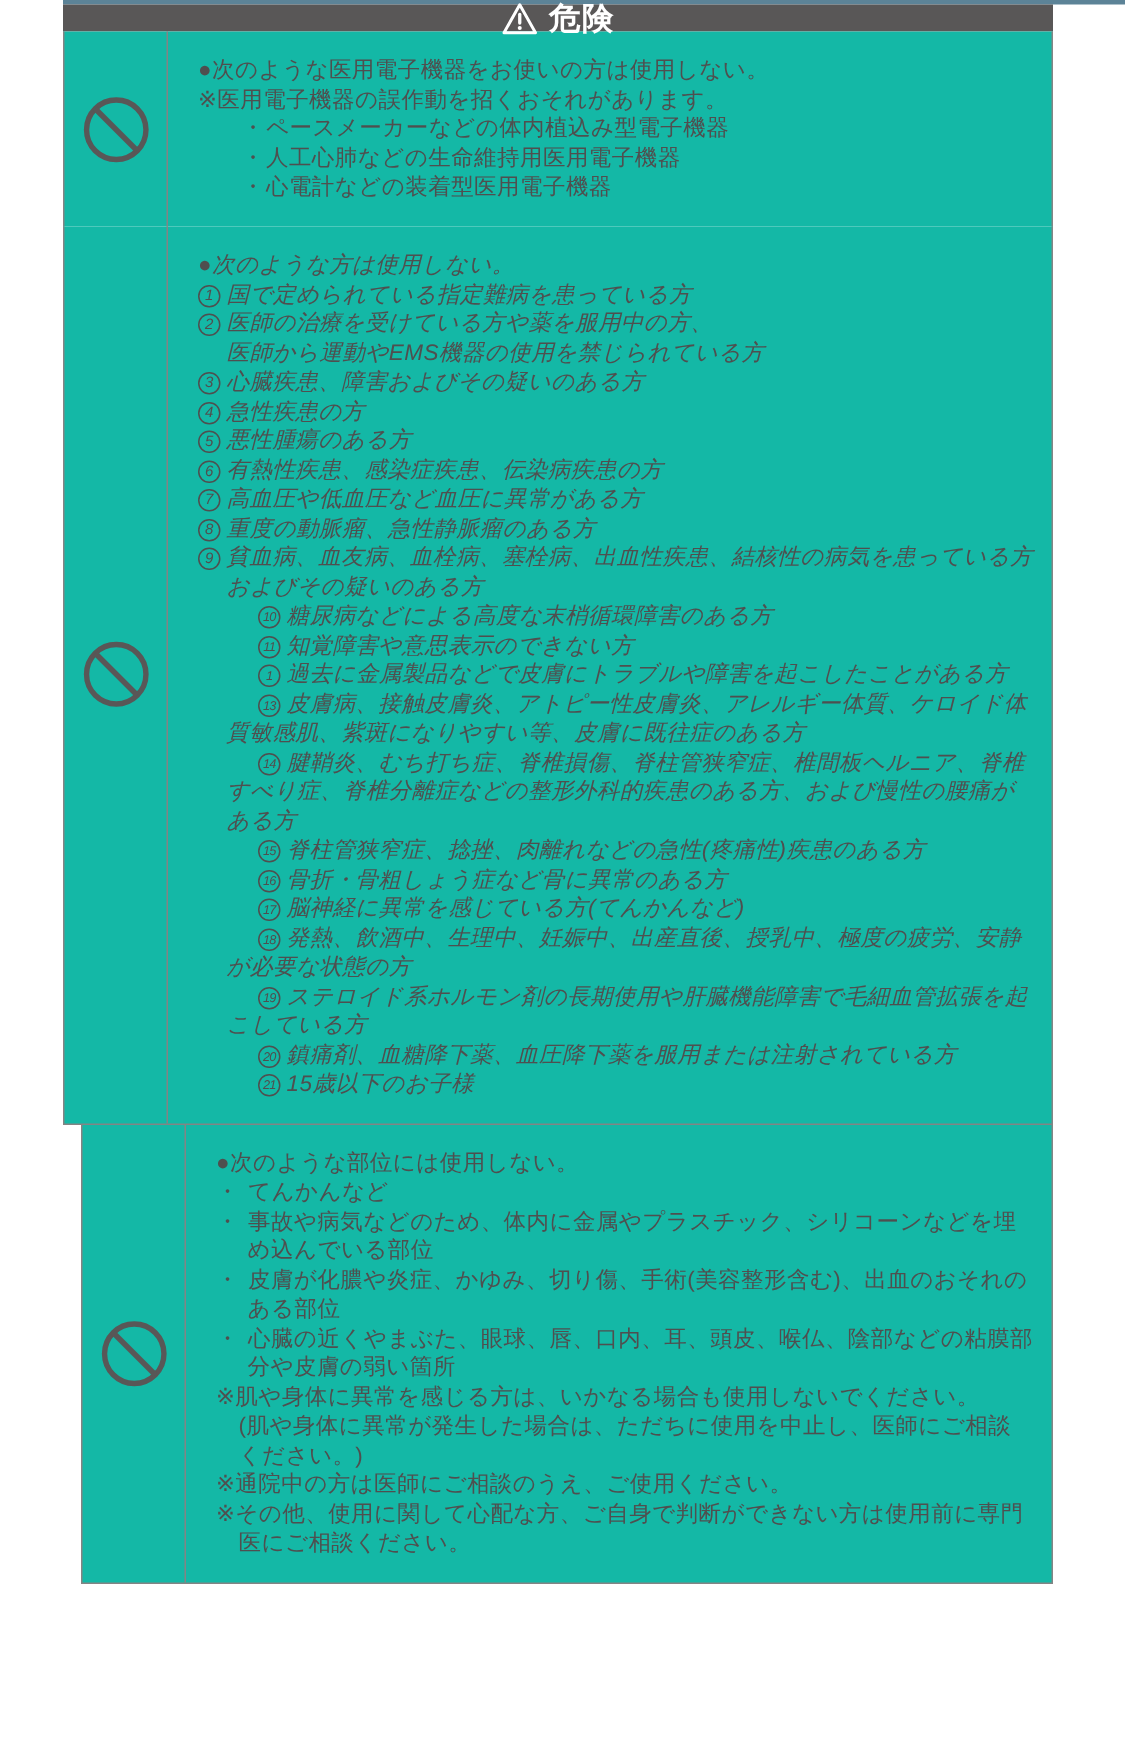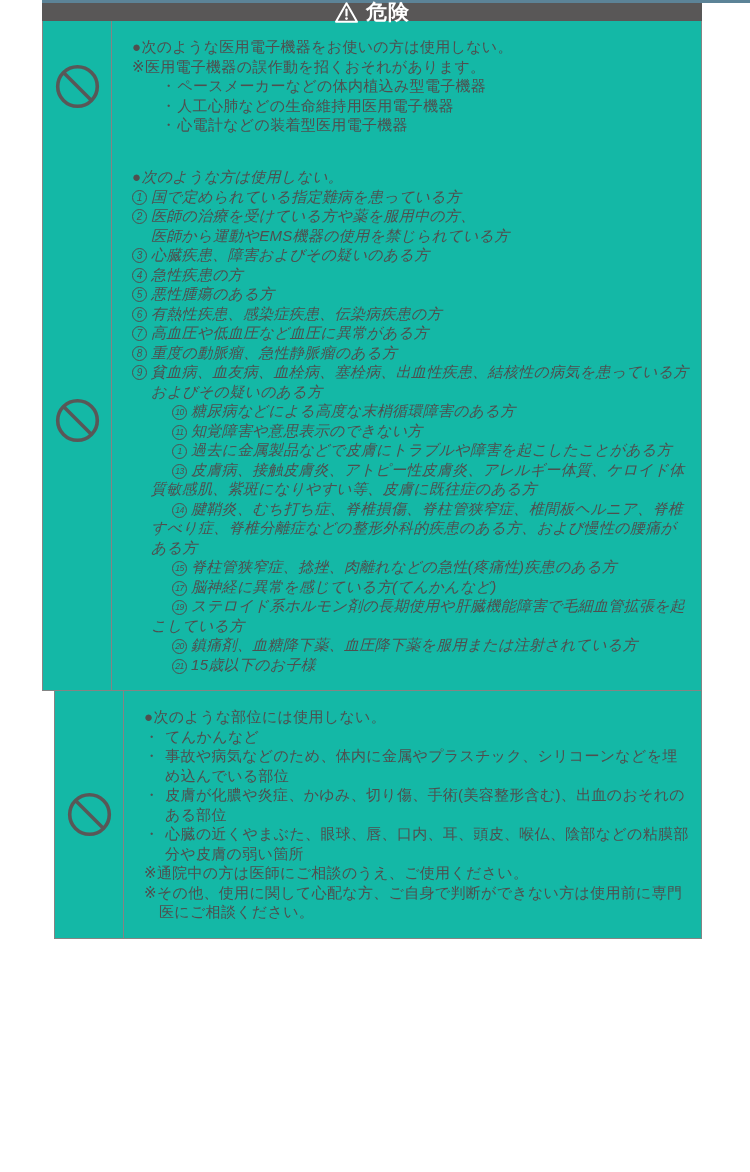--- a/index.html
+++ b/index.html
@@ -116,39 +116,43 @@
           <p class="li num"><span class="circ">6</span><span>有熱性疾患、感染症疾患、伝染病疾患の方</span></p>
           <p class="li num"><span class="circ">7</span><span>高血圧や低血圧など血圧に異常がある方</span></p>
           <p class="li num"><span class="circ">8</span><span>重度の動脈瘤、急性静脈瘤のある方</span></p>
           <p class="li num"><span class="circ">9</span><span>貧血病、血友病、血栓病、塞栓病、出血性疾患、結核性の病気を患っている方およびその疑いのある方</span></p>
           <p class="li num"><span class="circ two">10</span><span>糖尿病などによる高度な末梢循環障害のある方</span></p>
           <p class="li num"><span class="circ two">11</span><span>知覚障害や意思表示のできない方</span></p>
           <p class="li num"><span class="circ two">1</span><span>過去に金属製品などで皮膚にトラブルや障害を起こしたことがある方</span></p>
           <p class="li num"><span class="circ two">13</span><span>皮膚病、接触皮膚炎、アトピー性皮膚炎、アレルギー体質、ケロイド体質敏感肌、紫斑になりやすい等、皮膚に既往症のある方</span></p>
           <p class="li num"><span class="circ two">14</span><span>腱鞘炎、むち打ち症、脊椎損傷、脊柱管狭窄症、椎間板ヘルニア、脊椎すべり症、脊椎分離症などの整形外科的疾患のある方、および慢性の腰痛がある方</span></p>
           <p class="li num"><span class="circ two">15</span><span>脊柱管狭窄症、捻挫、肉離れなどの急性(疼痛性)疾患のある方</span></p>
+          <p class="li num"><span class="circ two">16</span><span>骨折・骨粗しょう症など骨に異常のある方</span></p>
           <p class="li num"><span class="circ two">17</span><span>脳神経に異常を感じている方(てんかんなど)</span></p>
+          <p class="li num"><span class="circ two">18</span><span>発熱、飲酒中、生理中、妊娠中、出産直後、授乳中、極度の疲労、安静が必要な状態の方</span></p>
           <p class="li num"><span class="circ two">19</span><span>ステロイド系ホルモン剤の長期使用や肝臓機能障害で毛細血管拡張を起こしている方</span></p>
           <p class="li num"><span class="circ two">20</span><span>鎮痛剤、血糖降下薬、血圧降下薬を服用または注射されている方</span></p>
           <p class="li num"><span class="circ two">21</span><span>15歳以下のお子様</span></p>
         </div>
     </div>
 
     <div class="trow last">
       <div class="icon-cell">
         <svg width="47" height="47" viewBox="0 0 47 47" aria-hidden="true">
           <circle cx="23.5" cy="23.5" r="19.8" fill="none" stroke="#595757" stroke-width="3.6"></circle>
           <line x1="9.5" y1="9.5" x2="37.5" y2="37.5" stroke="#595757" stroke-width="3.6"></line>
         </svg>
       </div>
       <div class="text-cell">
           <p class="li solid"><span class="mk">●</span><span>次のような部位には使用しない。</span></p>
           <p class="li dot"><span class="mk">・</span><span>てんかんなど</span></p>
           <p class="li dot"><span class="mk">・</span><span>事故や病気などのため、体内に金属やプラスチック、シリコーンなどを埋め込んでいる部位</span></p>
           <p class="li dot"><span class="mk">・</span><span>皮膚が化膿や炎症、かゆみ、切り傷、手術(美容整形含む)、出血のおそれのある部位</span></p>
           <p class="li dot"><span class="mk">・</span><span>心臓の近くやまぶた、眼球、唇、口内、耳、頭皮、喉仏、陰部などの粘膜部分や皮膚の弱い箇所</span></p>
+          <p class="li kome"><span class="mk">※</span><span>肌や身体に異常を感じる方は、いかなる場合も使用しないでください。
+(肌や身体に異常が発生した場合は、ただちに使用を中止し、医師にご相談ください。)</span></p>
           <p class="li kome"><span class="mk">※</span><span>通院中の方は医師にご相談のうえ、ご使用ください。</span></p>
           <p class="li kome"><span class="mk">※</span><span>その他、使用に関して心配な方、ご自身で判断ができない方は使用前に専門医にご相談ください。</span></p>
         </div>
     </div>
 
   </div>
 </div>
 
 </body></html>

